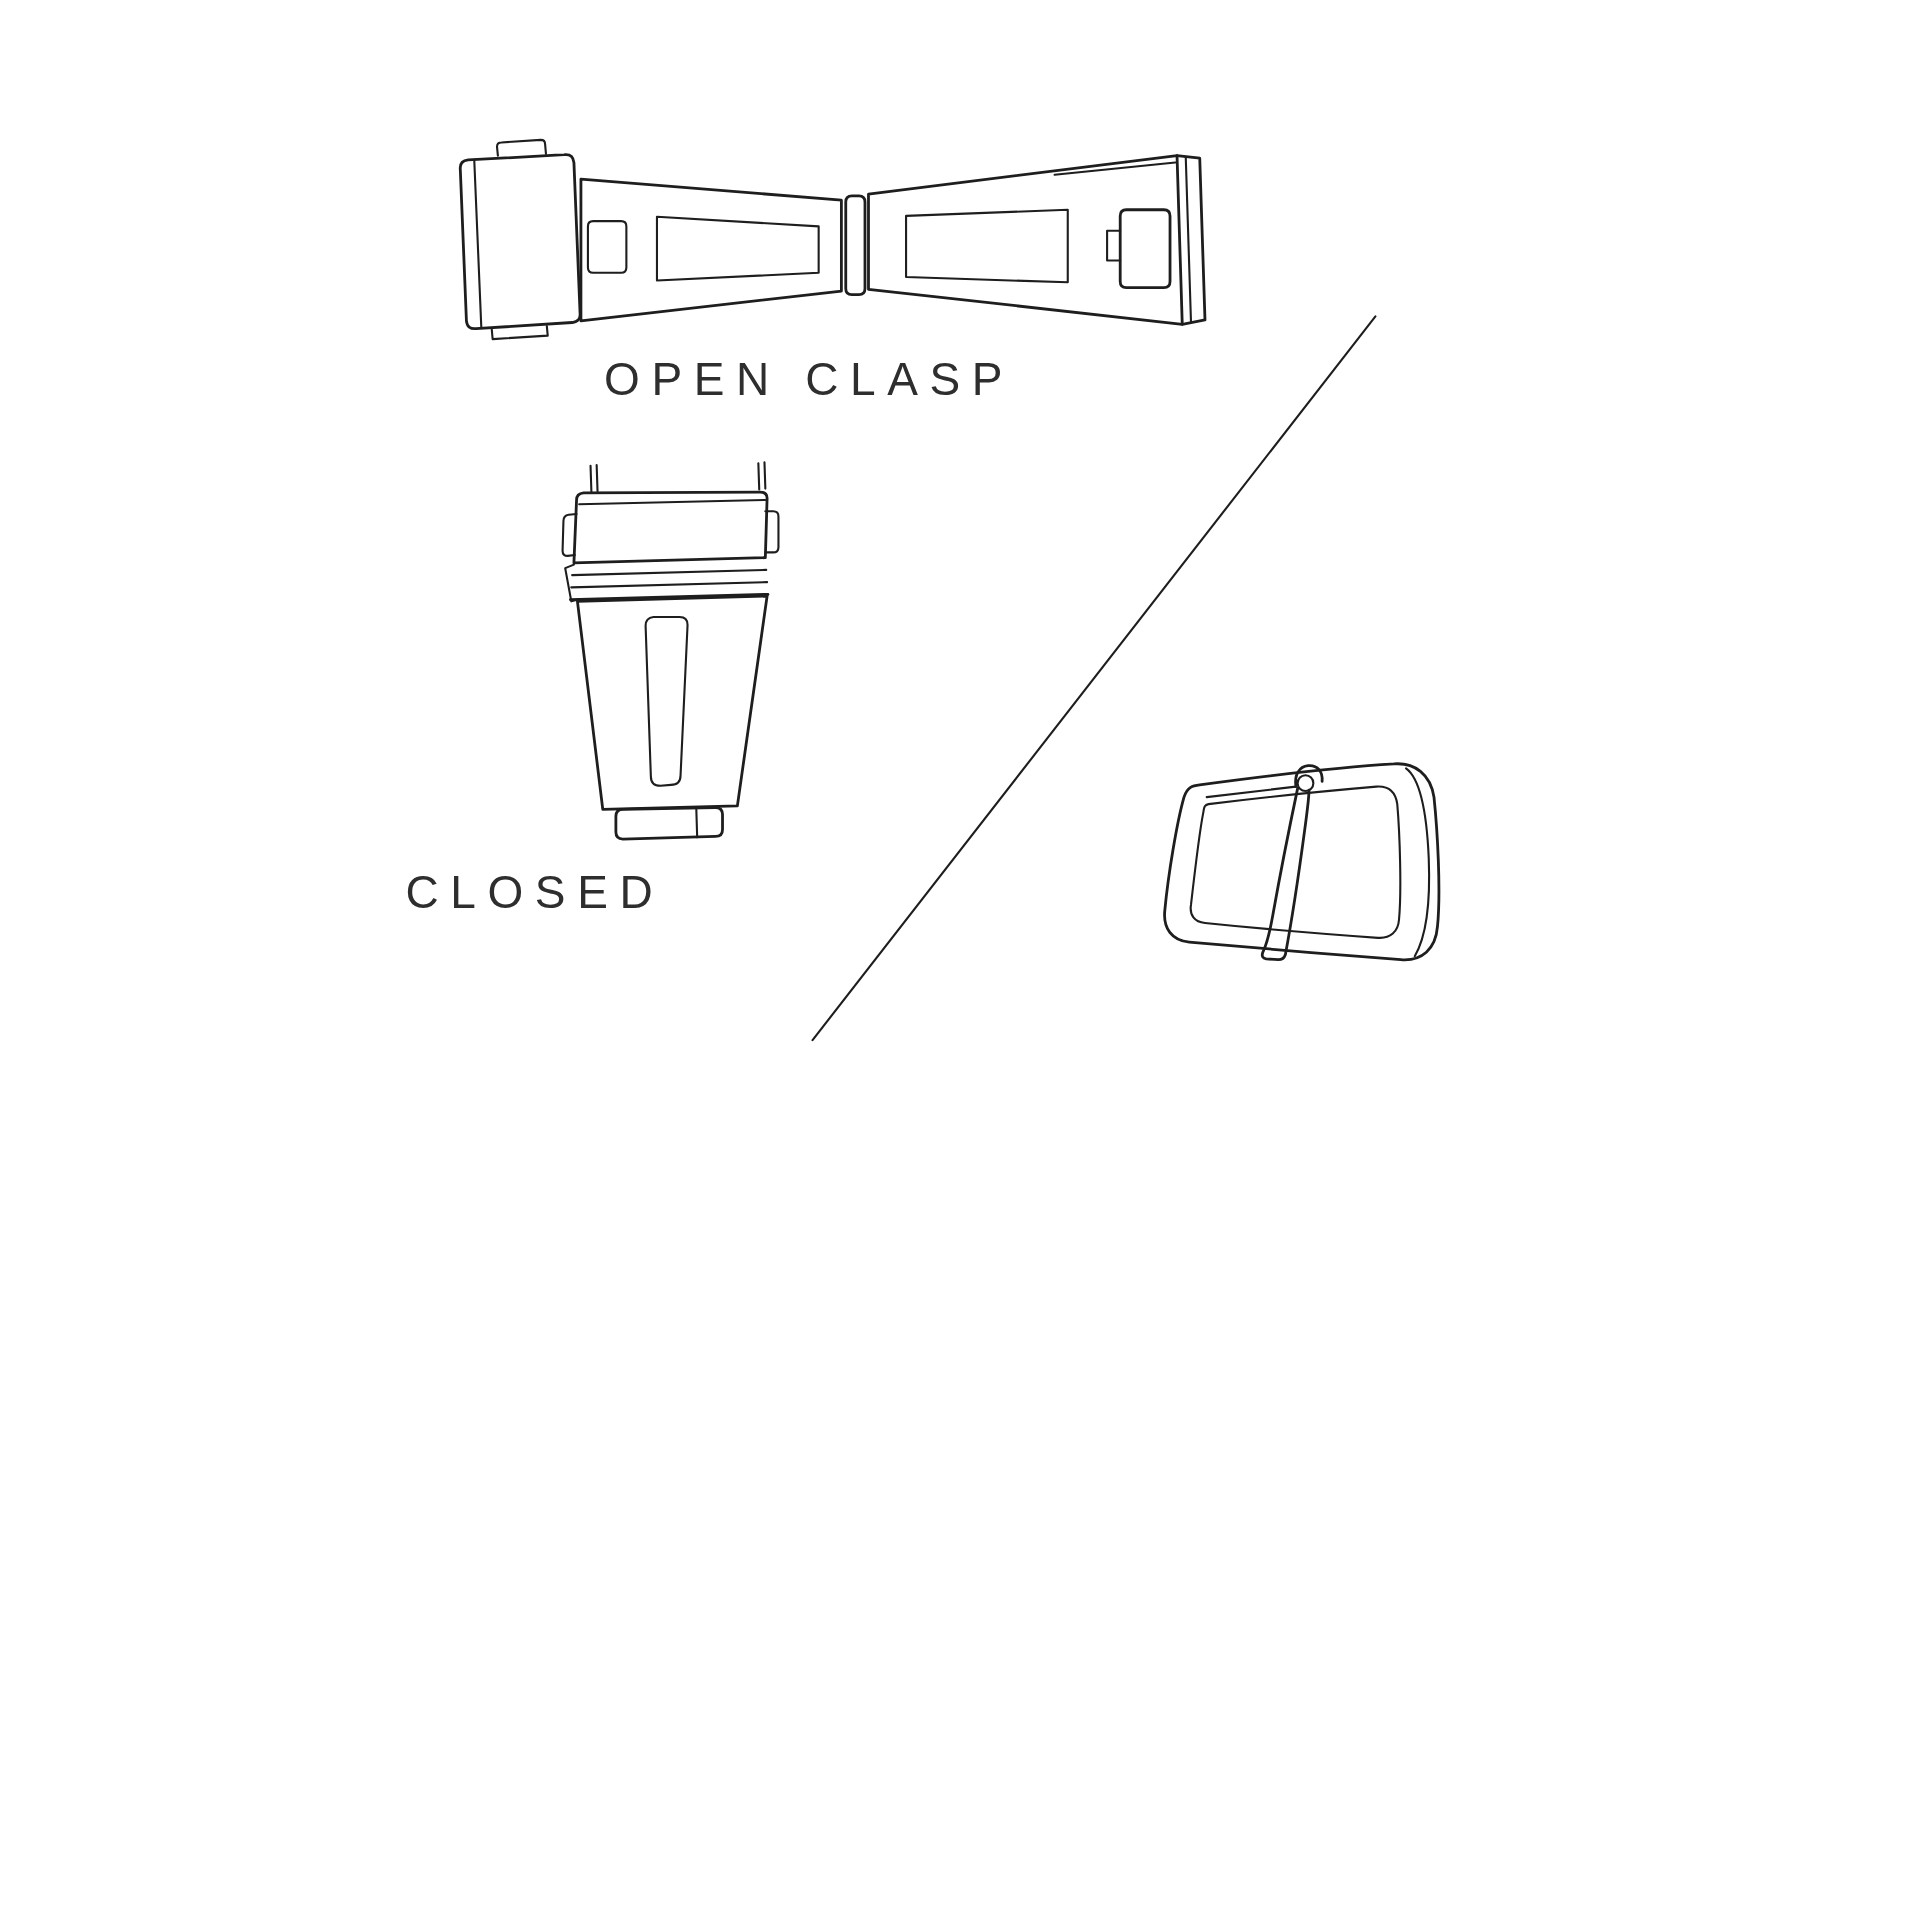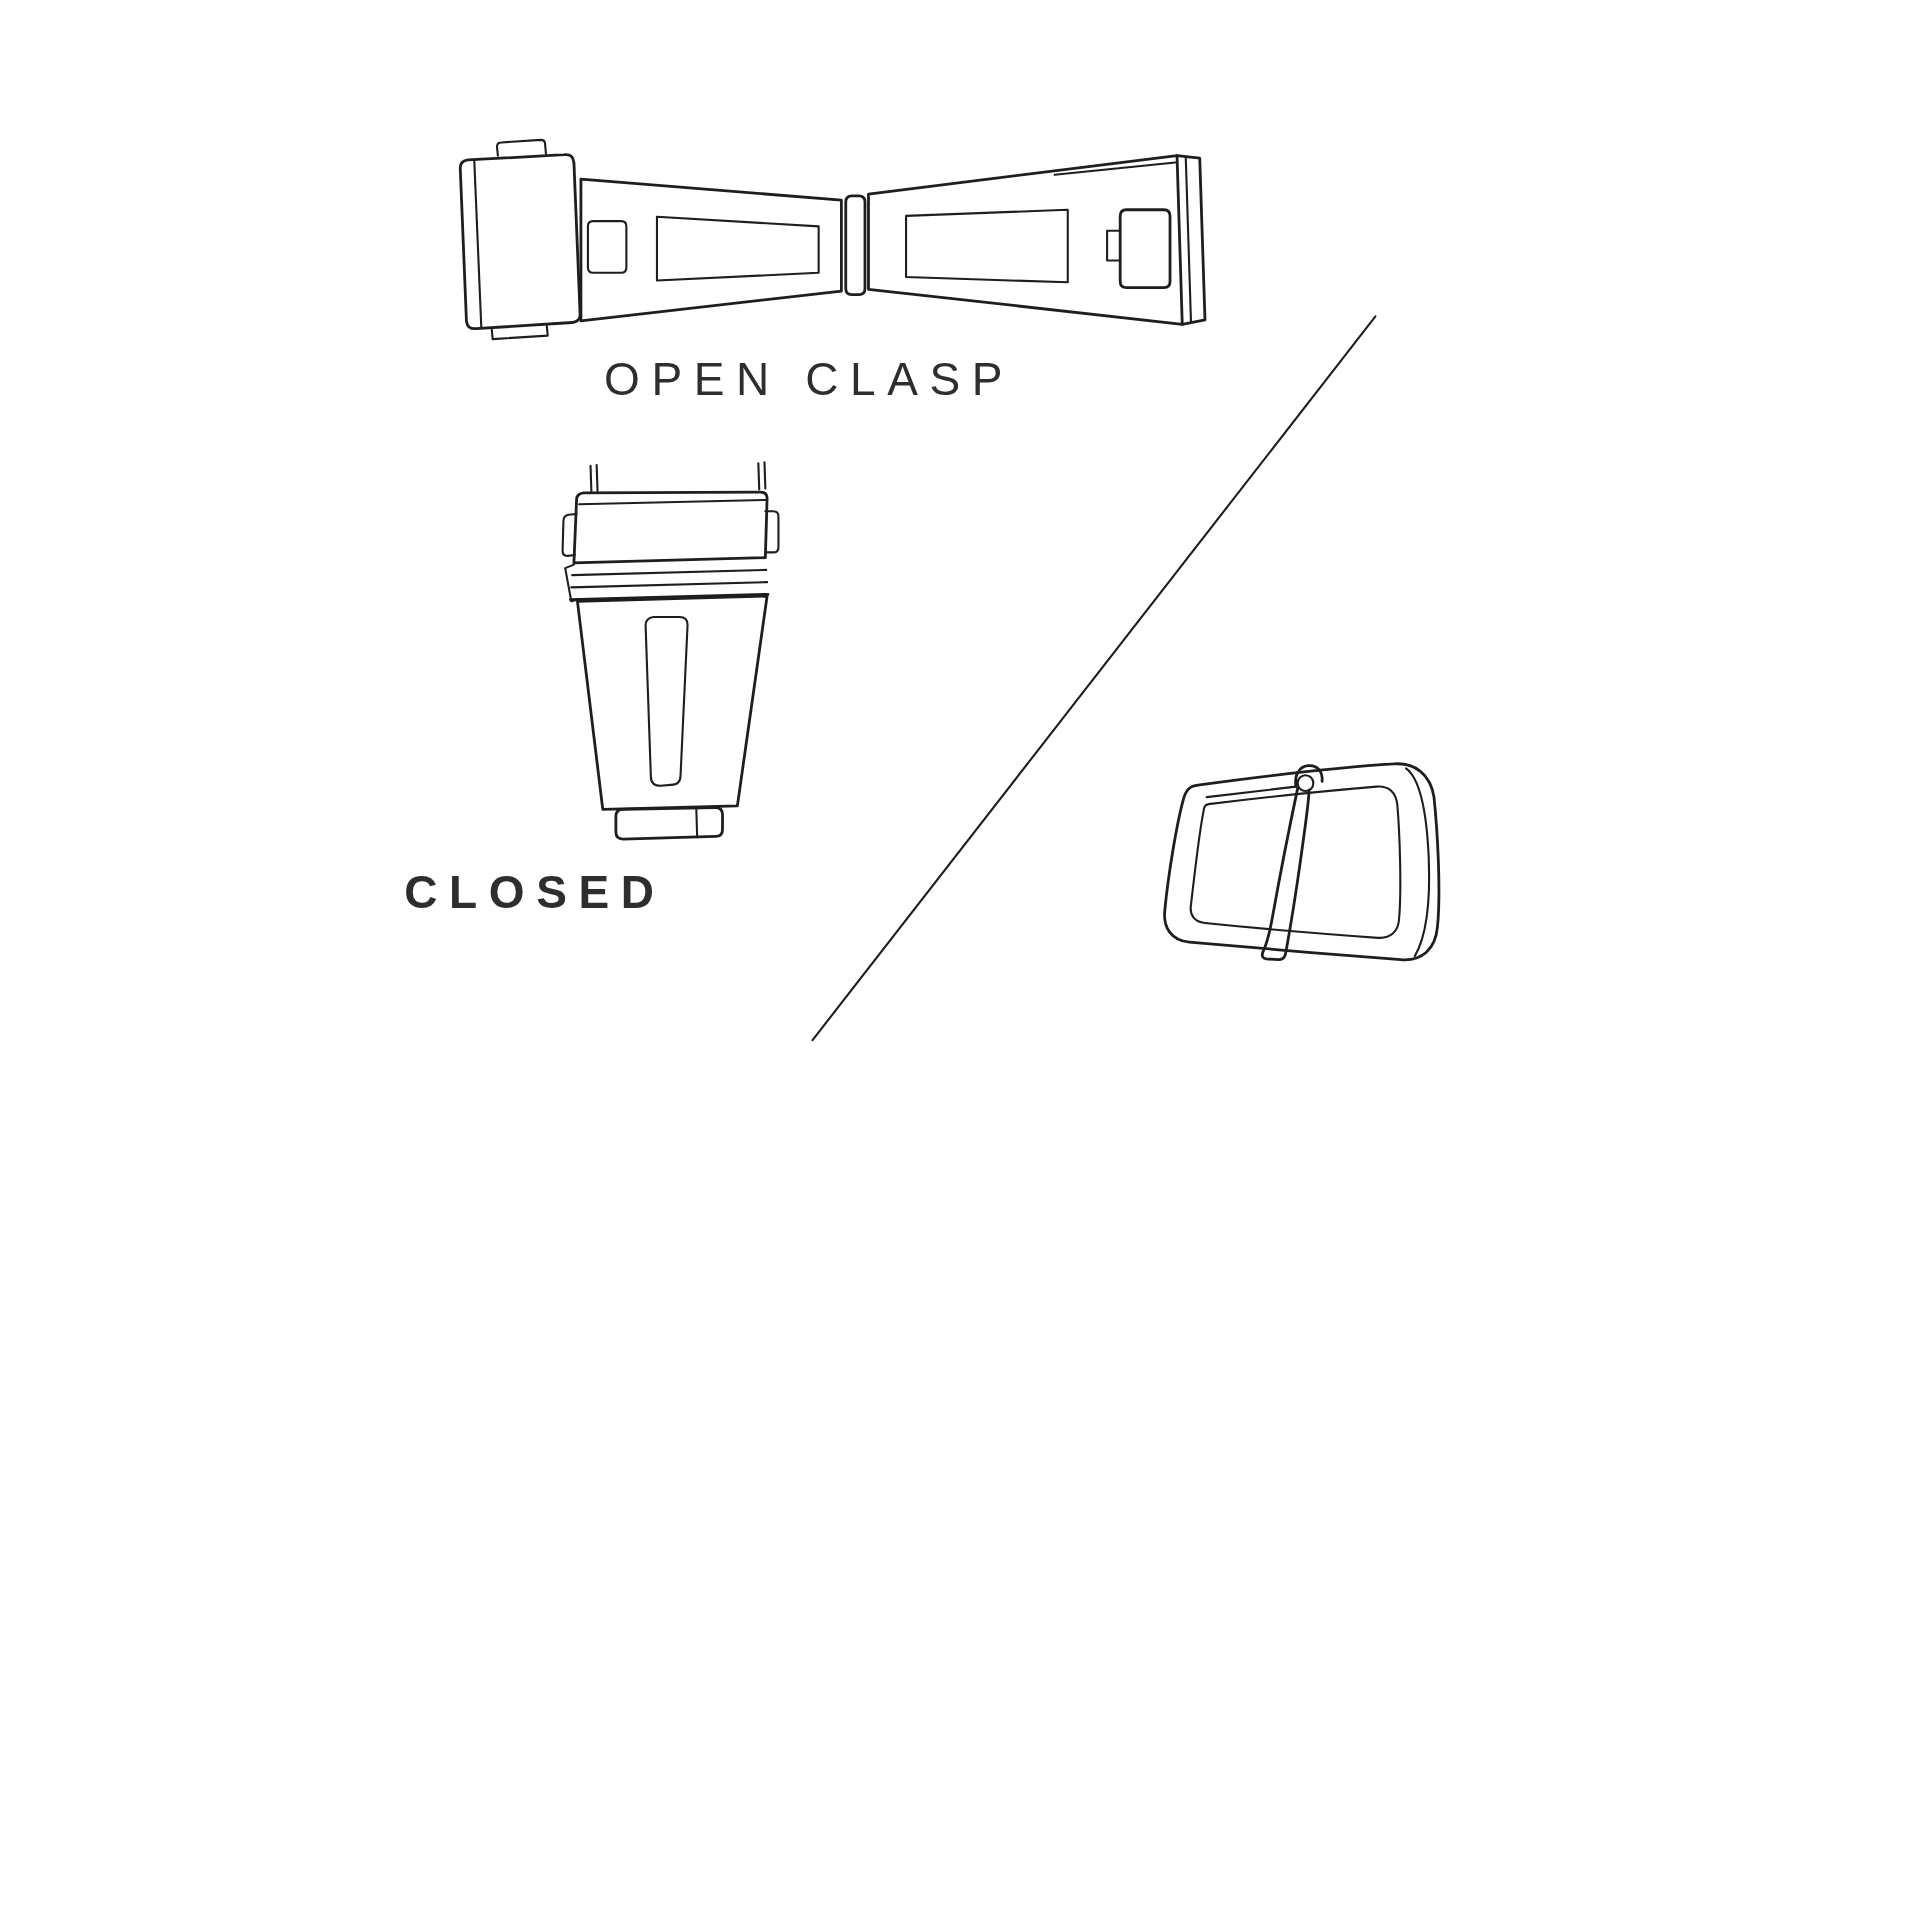--- a/index.html
+++ b/index.html
@@ -34,21 +34,21 @@
   .label {
     position: absolute;
     transform: translate(-50%, -50%);
     font-size: 46px;
     font-weight: 400;
     letter-spacing: 11.6px;
     color: #2e2e2e;
     white-space: nowrap;
   }
   .label-open  { left: 41.9%; top: 27.9%; }
-  .label-closed{ left: 27.7%; top: 65.6%; font-weight: bold; }
+  .label-closed{ left: 27.7%; top: 65.6%; }
   .diagram-title {
     position: absolute;
     left: 50.3%;
     top: 92.7%;
     transform: translate(-50%, -50%);
     font-size: 81px;
     font-weight: 500;
     letter-spacing: 15.4px;
     color: #222222;
     white-space: nowrap;

